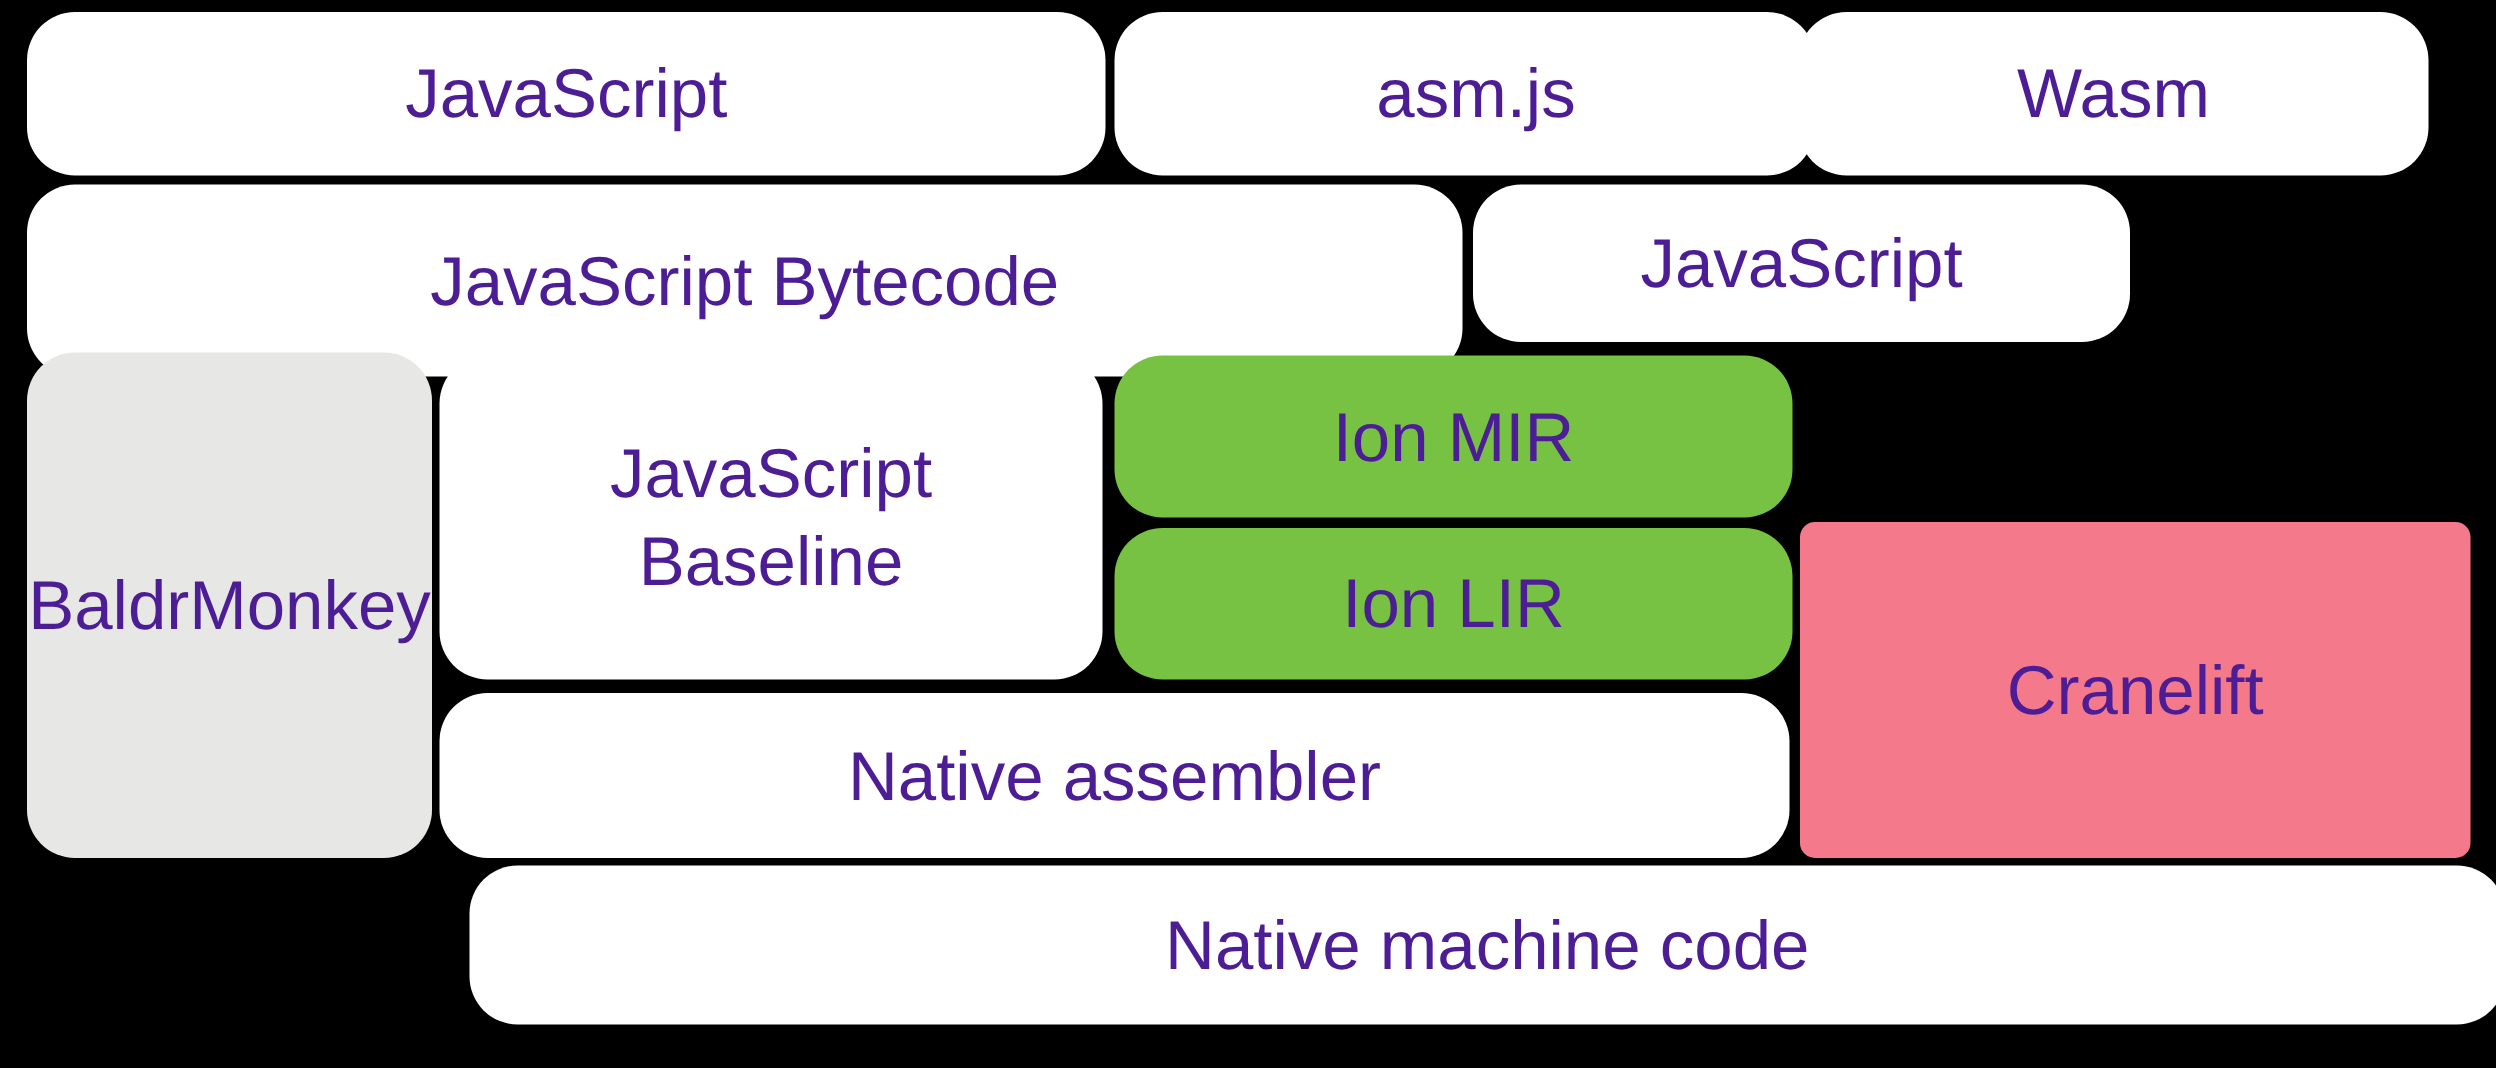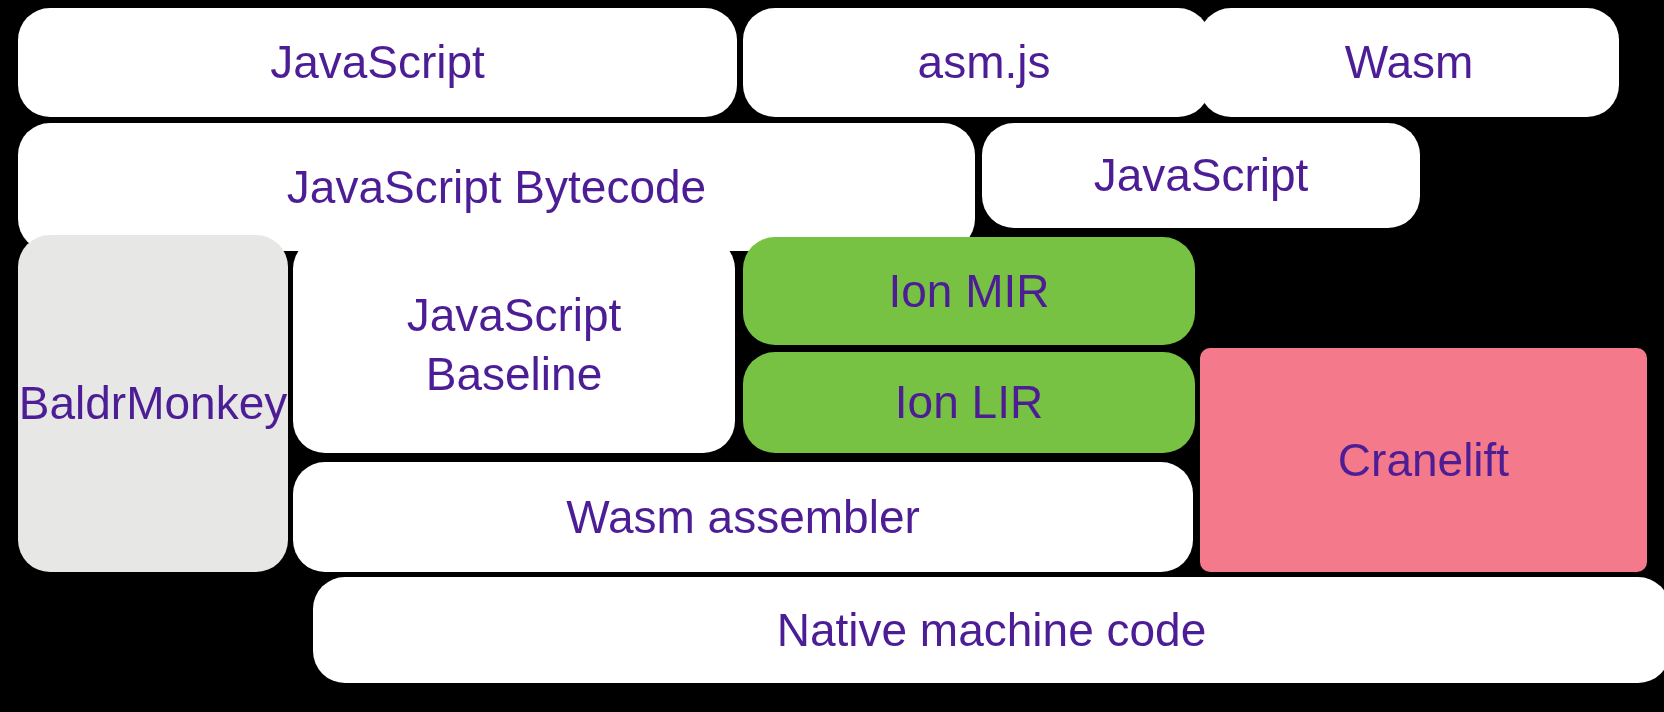--- a/index.html
+++ b/index.html
@@ -80,20 +80,20 @@
 
   <div class="node" id="n-ion-mir" style="background: rgb(119, 193, 67);">
     <span>Ion MIR</span>
   </div>
 
   <div class="node" id="n-cranelift" style="background: rgb(244, 121, 138); border-radius: 10px;">
     <span>Cranelift</span>
   </div>
 
   <div class="node" id="n-macro-assembler" style="background: rgb(255, 255, 255);">
-    <span>Wasm assembler</span>
+    <span>Native assembler</span>
   </div>
 
   <div class="node" id="n-native-machine-code" style="background: rgb(255, 255, 255); margin-left: 20px;">
     <span>Native machine code</span>
   </div>
 
 </div>
 
 </body></html>

